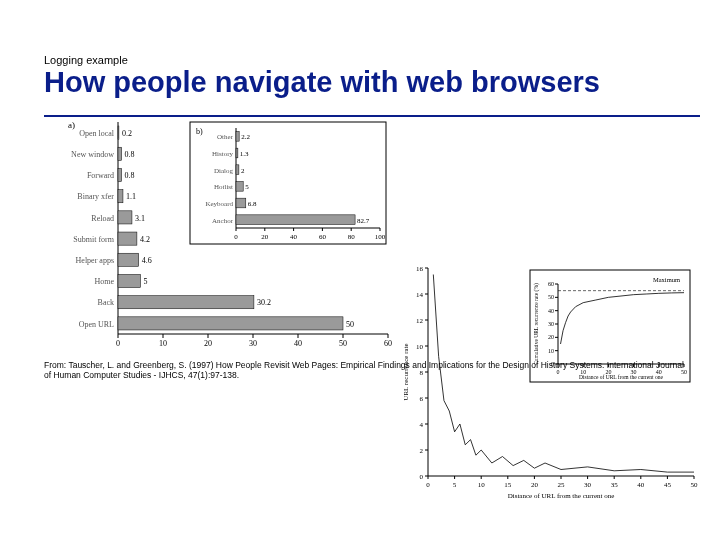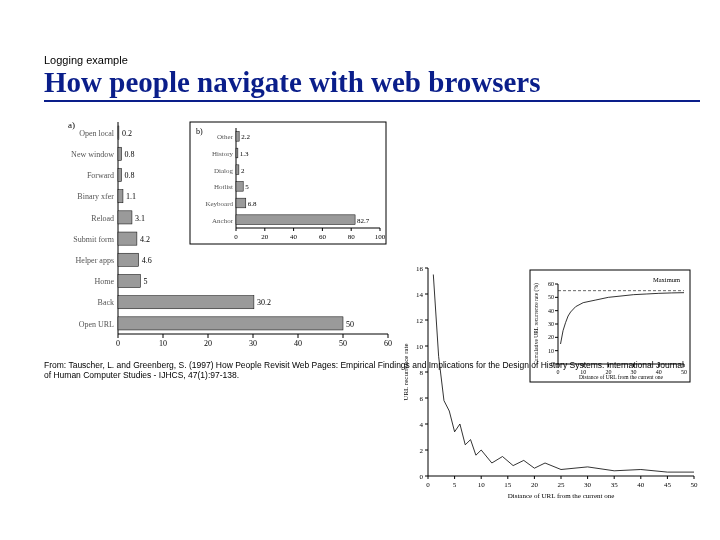--- a/index.html
+++ b/index.html
@@ -1,18 +1,18 @@
 <!DOCTYPE html>
 <html><head>
 <meta charset="utf-8">
 <style>
   html,body{margin:0;padding:0;width:720px;height:540px;background:#fff;font-family:Arial,Helvetica,sans-serif;color:#000;}
   .slide{position:relative;width:720px;height:397px;}
   .kicker{position:absolute;left:44px;top:54px;font-size:11px;}
-  .title{position:absolute;left:44px;top:66px;right:20px;font-size:29px;font-weight:bold;color:#0a1e8a;border-bottom:2px solid #0a1e8a;padding-bottom:1px;font-family:Liberation Serif, serif;}
+  .title{position:absolute;left:44px;top:66px;right:20px;font-size:29px;font-weight:bold;color:#0a1e8a;border-bottom:2px solid #0a1e8a;padding-bottom:16px;}
   .figA{position:absolute;left:40px;top:116px;width:352px;height:230px;}
   .figB{position:absolute;left:398px;top:260px;width:302px;height:238px;}
   .cite{position:absolute;left:44px;bottom:16px;right:30px;font-size:8.5px;line-height:1.25;}
   svg text{font-family:'Times New Roman',serif;}
   .axis{stroke:#000;stroke-width:1;}
   .bar{fill:#9a9a9a;stroke:#000;stroke-width:.5;}
   .thin{stroke:#000;stroke-width:.8;fill:none;}
 </style>
 </head>
 <body>

